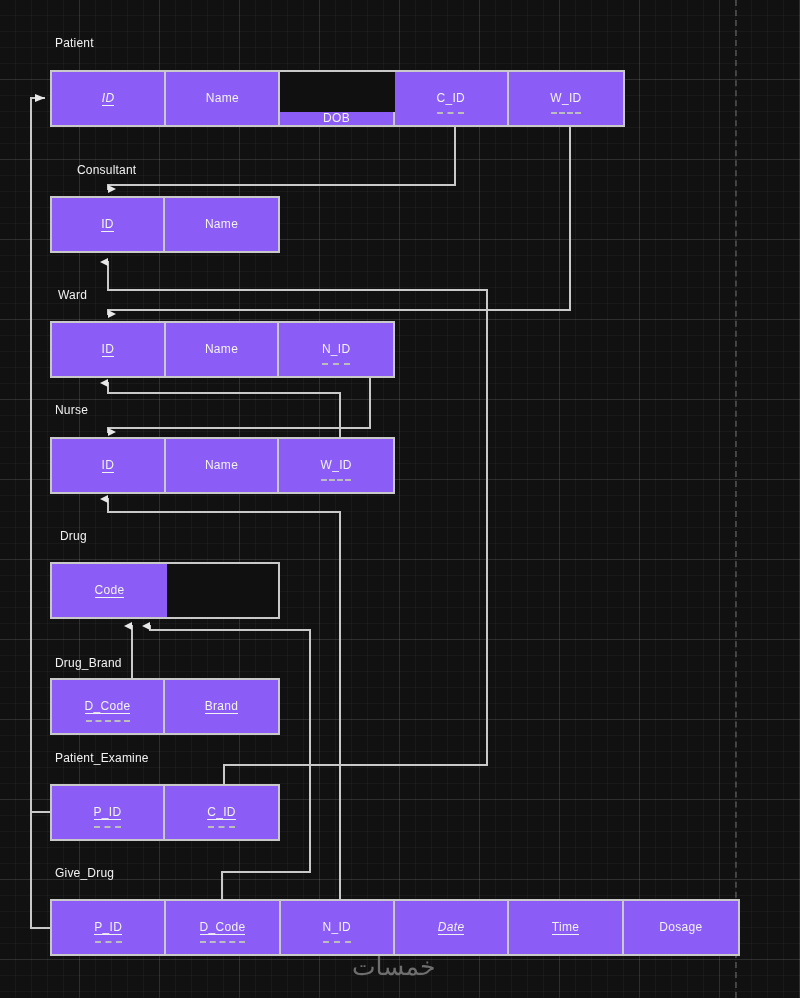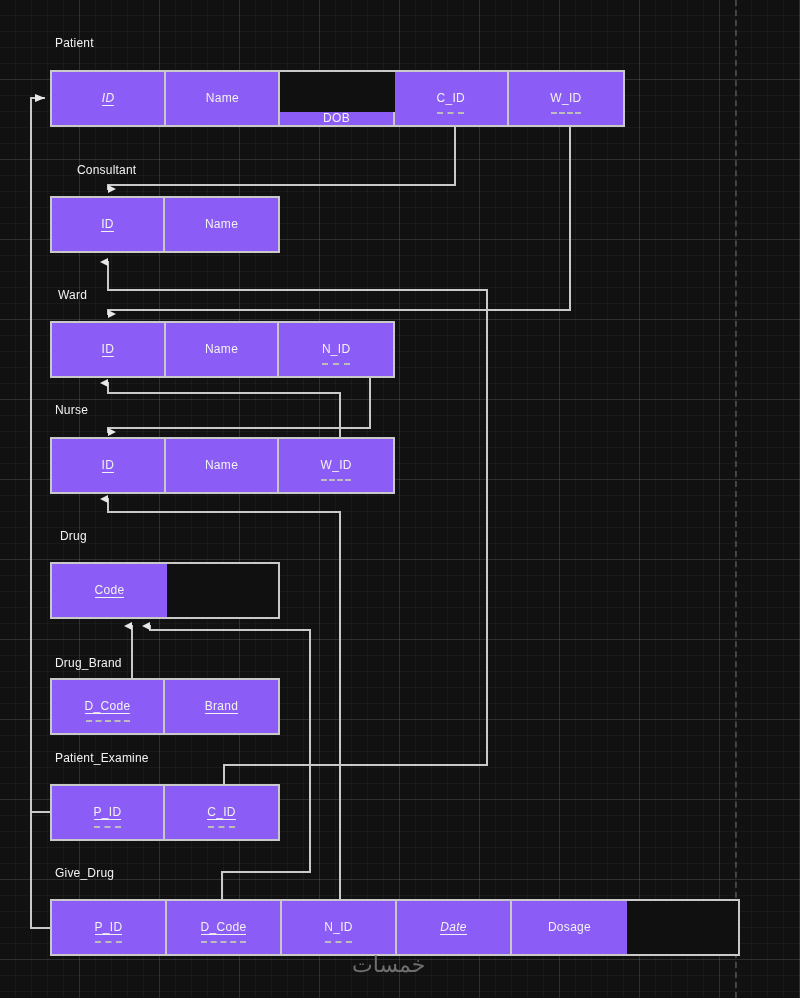--- a/index.html
+++ b/index.html
@@ -33,21 +33,21 @@
   .fk .txt::after{
     content:"";position:absolute;left:2%;right:2%;bottom:-9px;
     border-bottom:2px dashed #bdbdbd;
   }
   .cell.fkonly .txt::after{
     content:"";position:absolute;left:2%;right:2%;bottom:-9px;
     border-bottom:2px dashed #bdbdbd;
   }
   .lbl{position:absolute;color:#f2f2f2;font-size:12px;letter-spacing:.2px;white-space:nowrap;}
   .wm{
-    position:absolute;color:#6e6e6e;font-size:22px;white-space:nowrap;
+    position:absolute;color:#6e6e6e;font-size:25px;white-space:nowrap;
     font-family:Liberation Sans, sans-serif;
   }
 </style>
 </head>
 <body>
 
 <div id="canvas">
 
   <div class="guide" id="guide-line" style="left: 735px;"></div>
 
@@ -172,20 +172,23 @@
         </div>
         <div class="cell pk fk" style="width: 115px;">
           <span class="txt">D_Code</span>
         </div>
         <div class="cell fkonly" style="width: 115px;">
           <span class="txt">N_ID</span>
         </div>
         <div class="cell pk" style="width: 115px; font-style: italic;">
           <span class="txt">Date</span>
         </div>
+        <div class="cell pk" style="width: 115px;">
+          <span class="txt">Time</span>
+        </div>
         <div class="cell " style="width: 115px;">
           <span class="txt">Dosage</span>
         </div>
       </div>
     </div>
 
   <div class="wm" id="watermark" style="left: 352px; top: 952px;">خمسات</div>
 </div>
 
 </body></html>

